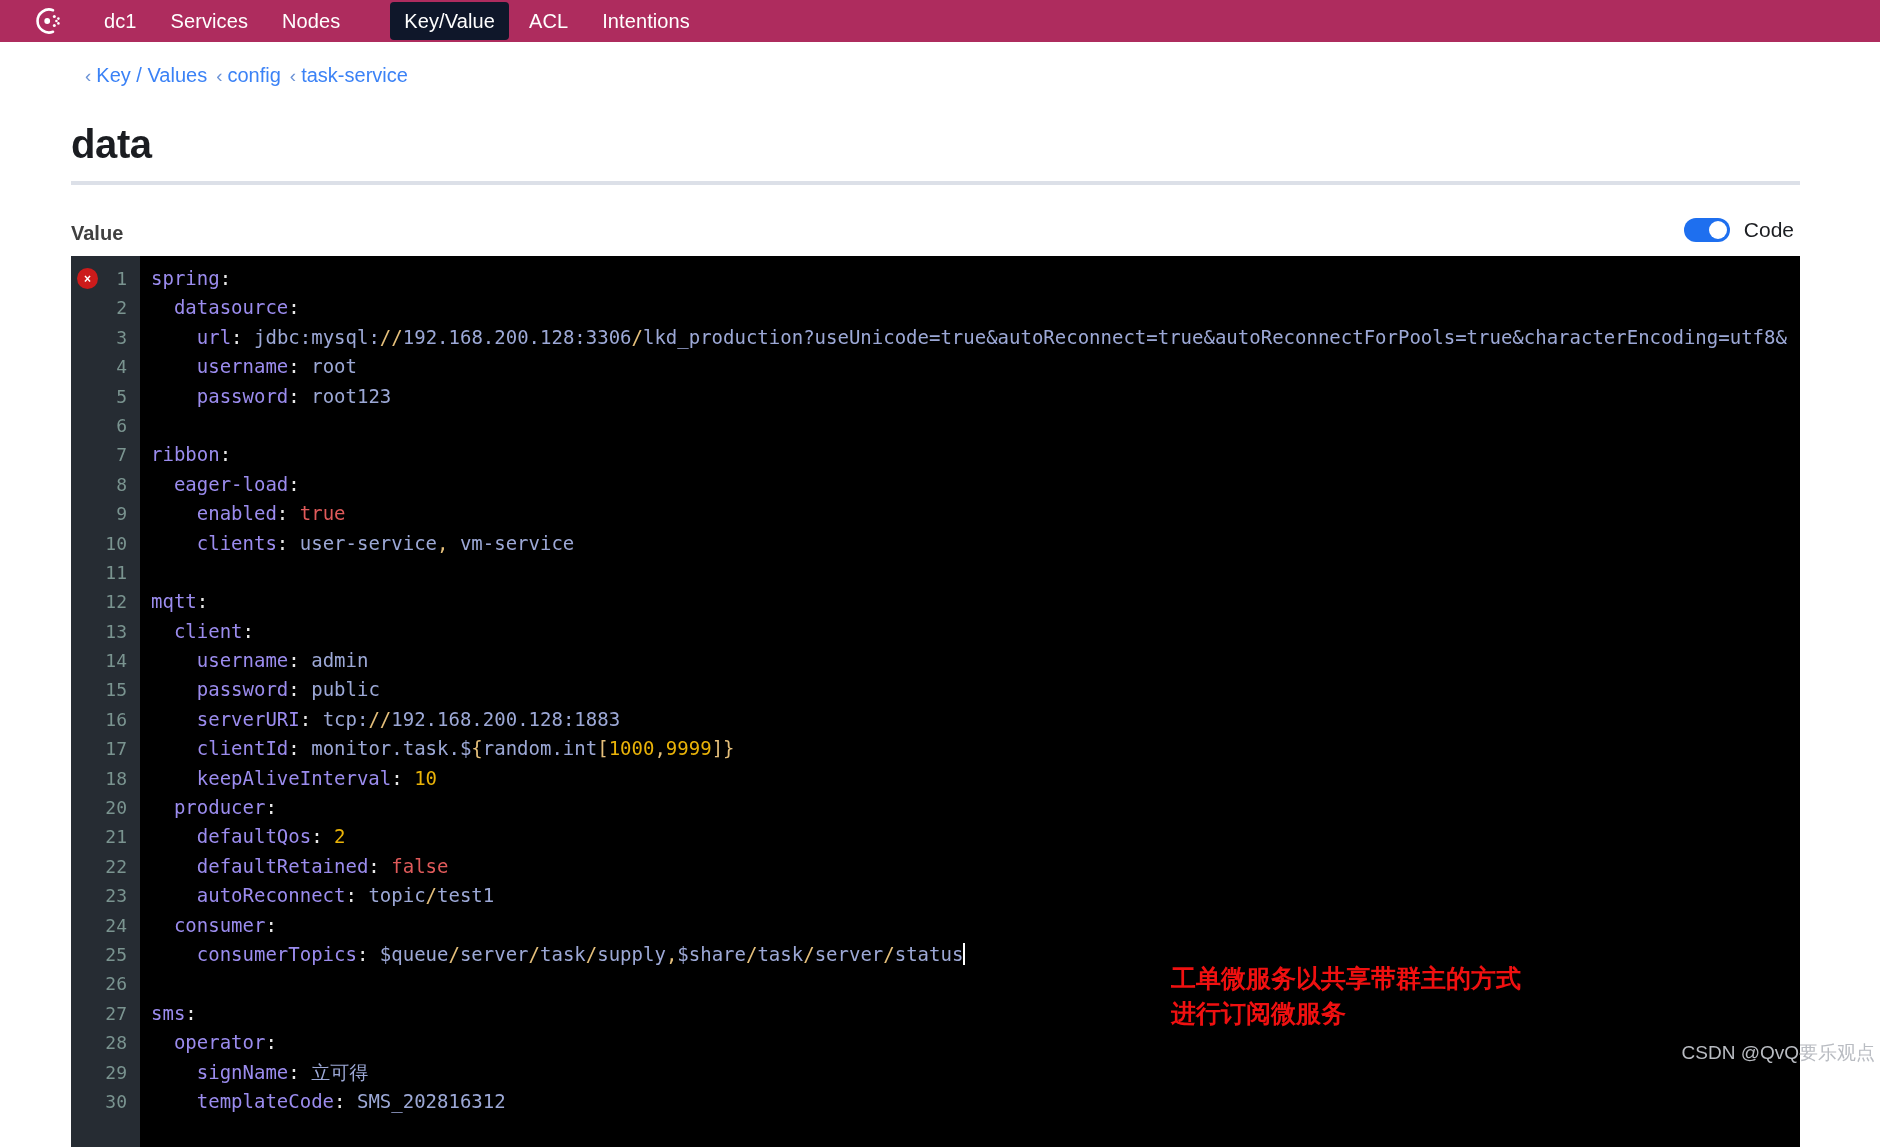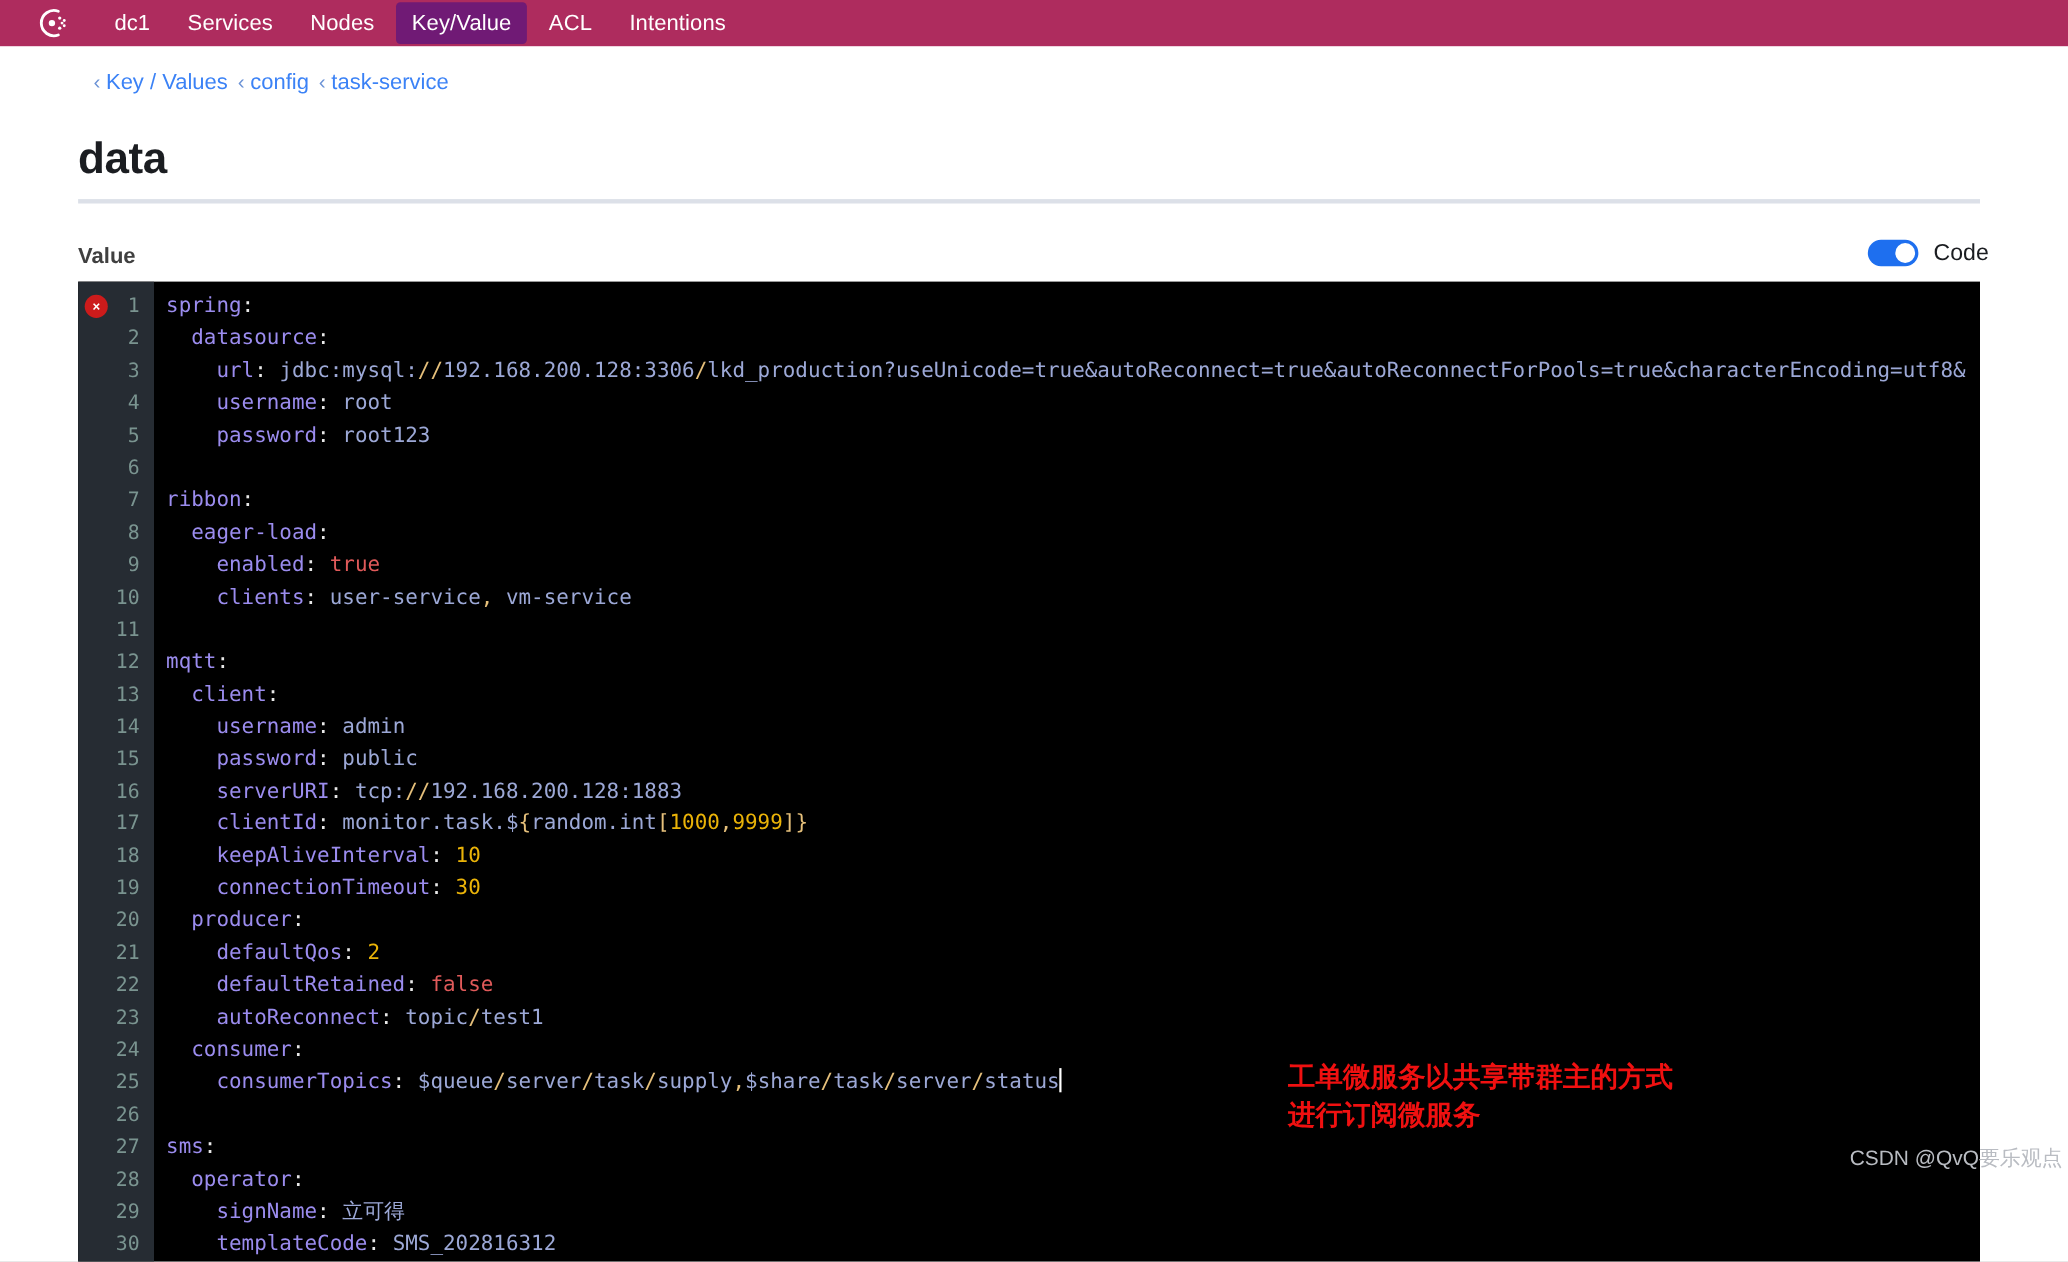--- a/index.html
+++ b/index.html
@@ -42,21 +42,22 @@
     font-size: 20px;
     line-height: 20px;
     padding: 9px 14px;
     margin-right: 6px;
     border-radius: 4px;
     white-space: nowrap;
     cursor: pointer;
     letter-spacing: 0.1px;
   }
   .nav-item.active {
-    background: #701a75;
+    background: #0f172a;
+    margin-left: 30px;
   }
 
   
   .breadcrumb {
     position: absolute;
     left: 85px;
     top: 64px;
     font-size: 20px;
     color: #3B82F6;
     white-space: nowrap;
@@ -97,21 +98,21 @@
     position: absolute;
     left: 71px;
     top: 222px;
     font-size: 20px;
     font-weight: bold;
     color: #404040;
   }
 
   .code-toggle-wrap {
     position: absolute;
-    right: 72px;
+    right: 86px;
     top: 218px;
     display: flex;
     align-items: flex-start;
     gap: 14px;
   }
   .toggle {
     width: 46px;
     height: 24px;
     border-radius: 12px;
     background: #1E6FEF;
@@ -289,21 +290,20 @@
         <div class="line"><span class="lnum">9</span><span class="ltext">    <span class="t-key">enabled</span><span class="t-white">:</span> <span class="t-bool">true</span></span></div>
         <div class="line"><span class="lnum">10</span><span class="ltext">    <span class="t-key">clients</span><span class="t-white">:</span> <span class="t-str">user-service</span><span class="t-punct">,</span><span class="t-str"> vm-service</span></span></div>
         <div class="line"><span class="lnum">11</span><span class="ltext"></span></div>
         <div class="line"><span class="lnum">12</span><span class="ltext"><span class="t-key">mqtt</span><span class="t-white">:</span></span></div>
         <div class="line"><span class="lnum">13</span><span class="ltext">  <span class="t-key">client</span><span class="t-white">:</span></span></div>
         <div class="line"><span class="lnum">14</span><span class="ltext">    <span class="t-key">username</span><span class="t-white">:</span> <span class="t-str">admin</span></span></div>
         <div class="line"><span class="lnum">15</span><span class="ltext">    <span class="t-key">password</span><span class="t-white">:</span> <span class="t-str">public</span></span></div>
         <div class="line"><span class="lnum">16</span><span class="ltext">    <span class="t-key">serverURI</span><span class="t-white">:</span> <span class="t-str">tcp:</span><span class="t-punct">/</span><span class="t-punct">/</span><span class="t-str">192.168.200.128:1883</span></span></div>
         <div class="line"><span class="lnum">17</span><span class="ltext">    <span class="t-key">clientId</span><span class="t-white">:</span> <span class="t-str">monitor.task.$</span><span class="t-punct">{</span><span class="t-str">random.int</span><span class="t-punct">[</span><span class="t-num">1000</span><span class="t-punct">,</span><span class="t-num">9999</span><span class="t-punct">]</span><span class="t-punct">}</span></span></div>
         <div class="line"><span class="lnum">18</span><span class="ltext">    <span class="t-key">keepAliveInterval</span><span class="t-white">:</span> <span class="t-num">10</span></span></div>
-        <div class="line"><span class="lnum">19</span><span class="ltext">    <span class="t-key">connectionTimeout</span><span class="t-white">:</span> <span class="t-num">30</span></span></div>
         <div class="line"><span class="lnum">20</span><span class="ltext">  <span class="t-key">producer</span><span class="t-white">:</span></span></div>
         <div class="line"><span class="lnum">21</span><span class="ltext">    <span class="t-key">defaultQos</span><span class="t-white">:</span> <span class="t-num">2</span></span></div>
         <div class="line"><span class="lnum">22</span><span class="ltext">    <span class="t-key">defaultRetained</span><span class="t-white">:</span> <span class="t-bool">false</span></span></div>
         <div class="line"><span class="lnum">23</span><span class="ltext">    <span class="t-key">autoReconnect</span><span class="t-white">:</span> <span class="t-str">topic</span><span class="t-punct">/</span><span class="t-str">test1</span></span></div>
         <div class="line"><span class="lnum">24</span><span class="ltext">  <span class="t-key">consumer</span><span class="t-white">:</span></span></div>
         <div class="line"><span class="lnum">25</span><span class="ltext">    <span class="t-key">consumerTopics</span><span class="t-white">:</span> <span class="t-str">$queue</span><span class="t-punct">/</span><span class="t-str">server</span><span class="t-punct">/</span><span class="t-str">task</span><span class="t-punct">/</span><span class="t-str">supply</span><span class="t-punct">,</span><span class="t-str">$share</span><span class="t-punct">/</span><span class="t-str">task</span><span class="t-punct">/</span><span class="t-str">server</span><span class="t-punct">/</span><span class="t-str">status</span><span class="caret"></span></span></div>
         <div class="line"><span class="lnum">26</span><span class="ltext"></span></div>
         <div class="line"><span class="lnum">27</span><span class="ltext"><span class="t-key">sms</span><span class="t-white">:</span></span></div>
         <div class="line"><span class="lnum">28</span><span class="ltext">  <span class="t-key">operator</span><span class="t-white">:</span></span></div>
         <div class="line"><span class="lnum">29</span><span class="ltext">    <span class="t-key">signName</span><span class="t-white">:</span> <span class="t-str">立可得</span></span></div>

